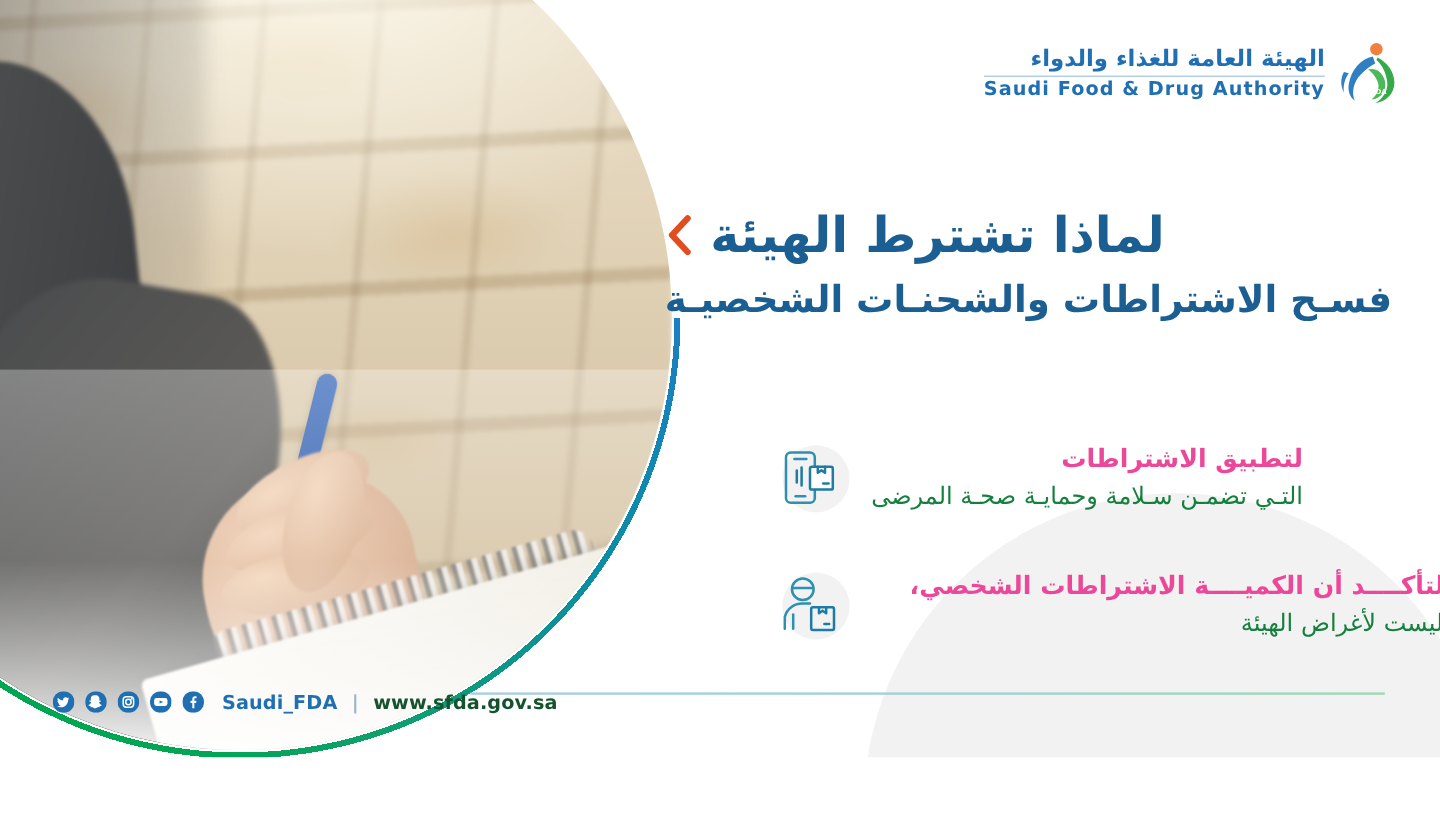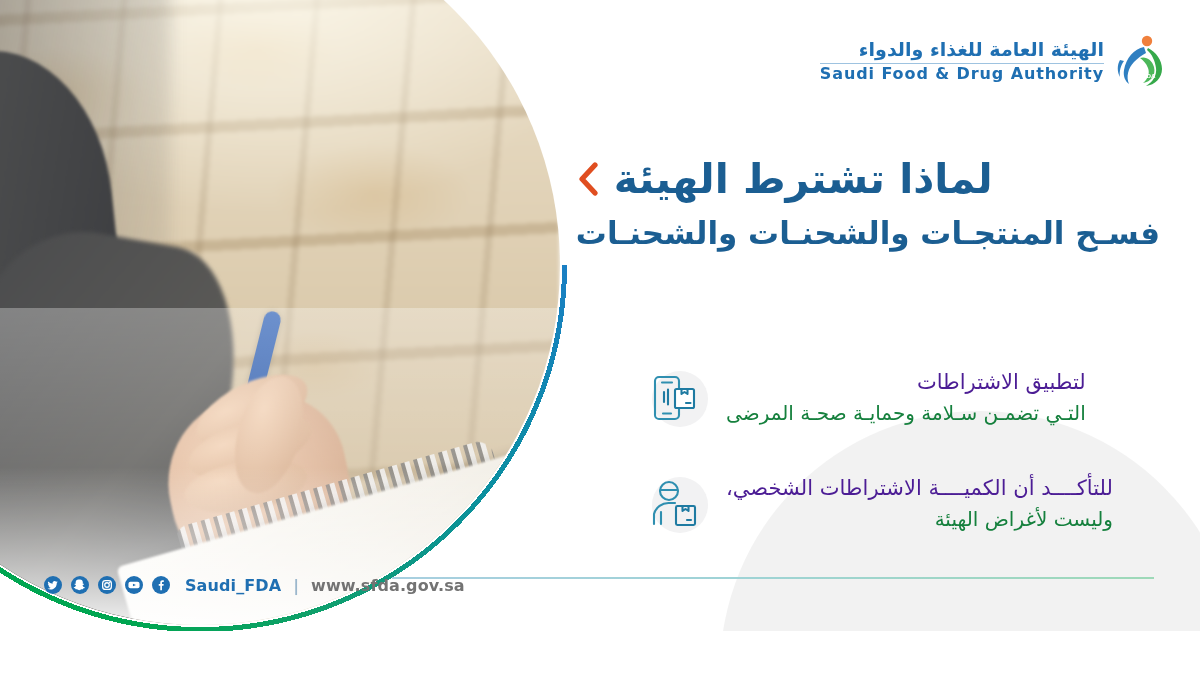--- a/index.html
+++ b/index.html
@@ -160,42 +160,42 @@
   }
   .logo-rule { height:1px; background:#9ec3e0; margin:3px 0 2px; }
   .logo-en {
     font-size:16px; font-weight:700; color:#1f6fb2;
     letter-spacing:.9px; white-space:nowrap;text-align:right;
   }
   .logo-mark { width:52px; height:54px; flex:none; }
 
   
   .headline-block {
-    position:absolute; right:40px; top:155px; z-index:6;
+    position:absolute; right:40px; top:172px; z-index:6;
     text-align:right; direction:rtl;
   }
   .h-row { display:flex; align-items:center; justify-content:flex-end; gap:14px; }
   .h1 {
     font-size:41px; font-weight:700; color:#1b5e92; line-height:1.18;
     white-space:nowrap; letter-spacing:-.3px;
   }
   .chev { width:24px; height:34px; flex:none; }
   .h2 {
     font-size:31px; font-weight:700; color:#1b5e92;
     line-height:1.42; white-space:nowrap; margin-top:8px; letter-spacing:-.2px;
   }
 
   
   .bullets {
     position:absolute; right:40px; top:363px; z-index:6;
     direction:rtl; width:520px;
   }
   .bullet { display:flex; align-items:center; justify-content:flex-end; gap:16px; margin-bottom:36px; }
   .bullet-text { text-align:right; }
-  .b-strong { font-size:21px; font-weight:400; color:#4c1d95; line-height:1.5; white-space:nowrap; }
+  .b-strong { font-size:21px; font-weight:700; color:#ec4899; line-height:1.5; white-space:nowrap;margin-left:32px; }
   .b-light  { font-size:20px; font-weight:400; color:#15803d; line-height:1.55; white-space:nowrap; }
   .b-icon {
     width:70px; height:70px; flex:none; position:relative;
     display:flex; align-items:center; justify-content:center;
   }
   .b-icon::before{
     content:""; position:absolute; right:2px; top:8px;
     width:56px; height:56px; border-radius:50%;
     background:#f2f2f3; z-index:0;
   }
@@ -204,21 +204,21 @@
   
   .footer {
     position:absolute; left:44px; bottom:36px; z-index:7;
     display:flex; gap:9px; direction:ltr;
   }
   .soc { width:18px; height:18px; flex:none; }
   .footer-handle {
     font-size:16px; font-weight:700; color:#1f6fb2; margin-left:6px; letter-spacing:.1px;
   }
   .footer-sep { font-size:16px; font-weight:700; color:#9bb7cc; margin:0 3px; }
-  .footer-url { font-size:16px; font-weight:700; color:#737373; letter-spacing:.1px; }
+  .footer-url { font-size:16px; font-weight:700; color:#14532d; letter-spacing:.1px; }
   .footer-line {
     position:absolute; left:392px; bottom:52px; height:2px; width:762px; z-index:5;
     background:linear-gradient(90deg,#a8cfe0 0%,#9fd3d6 45%,#9ed9b8 100%);
   }
 </style>
 </head>
 <body>
 
 <div class="poster">
 
@@ -264,21 +264,21 @@
     </svg>
   </div>
 
   <div class="headline-block">
     <div class="h-row">
       <div class="h1">لماذا تشترط الهيئة</div>
       <svg class="chev" viewBox="0 0 24 34">
         <path d="M19 3 L6 17 L19 31" fill="none" stroke="#e04e20" stroke-width="5.2" stroke-linecap="round" stroke-linejoin="round"></path>
       </svg>
     </div>
-    <div class="h2">فسـح المنتجـات والشحنـات والشحنـات</div>
+    <div class="h2">فسـح الاشتراطات والشحنـات الشخصيـة</div>
   </div>
 
   <div class="bullets">
 
     <div class="bullet">
       <div class="bullet-text">
         <div class="b-strong">لتطبيق الاشتراطات</div>
         <div class="b-light">التـي تضمـن سـلامة وحمايـة صحـة المرضى</div>
       </div>
       <div class="b-icon">

